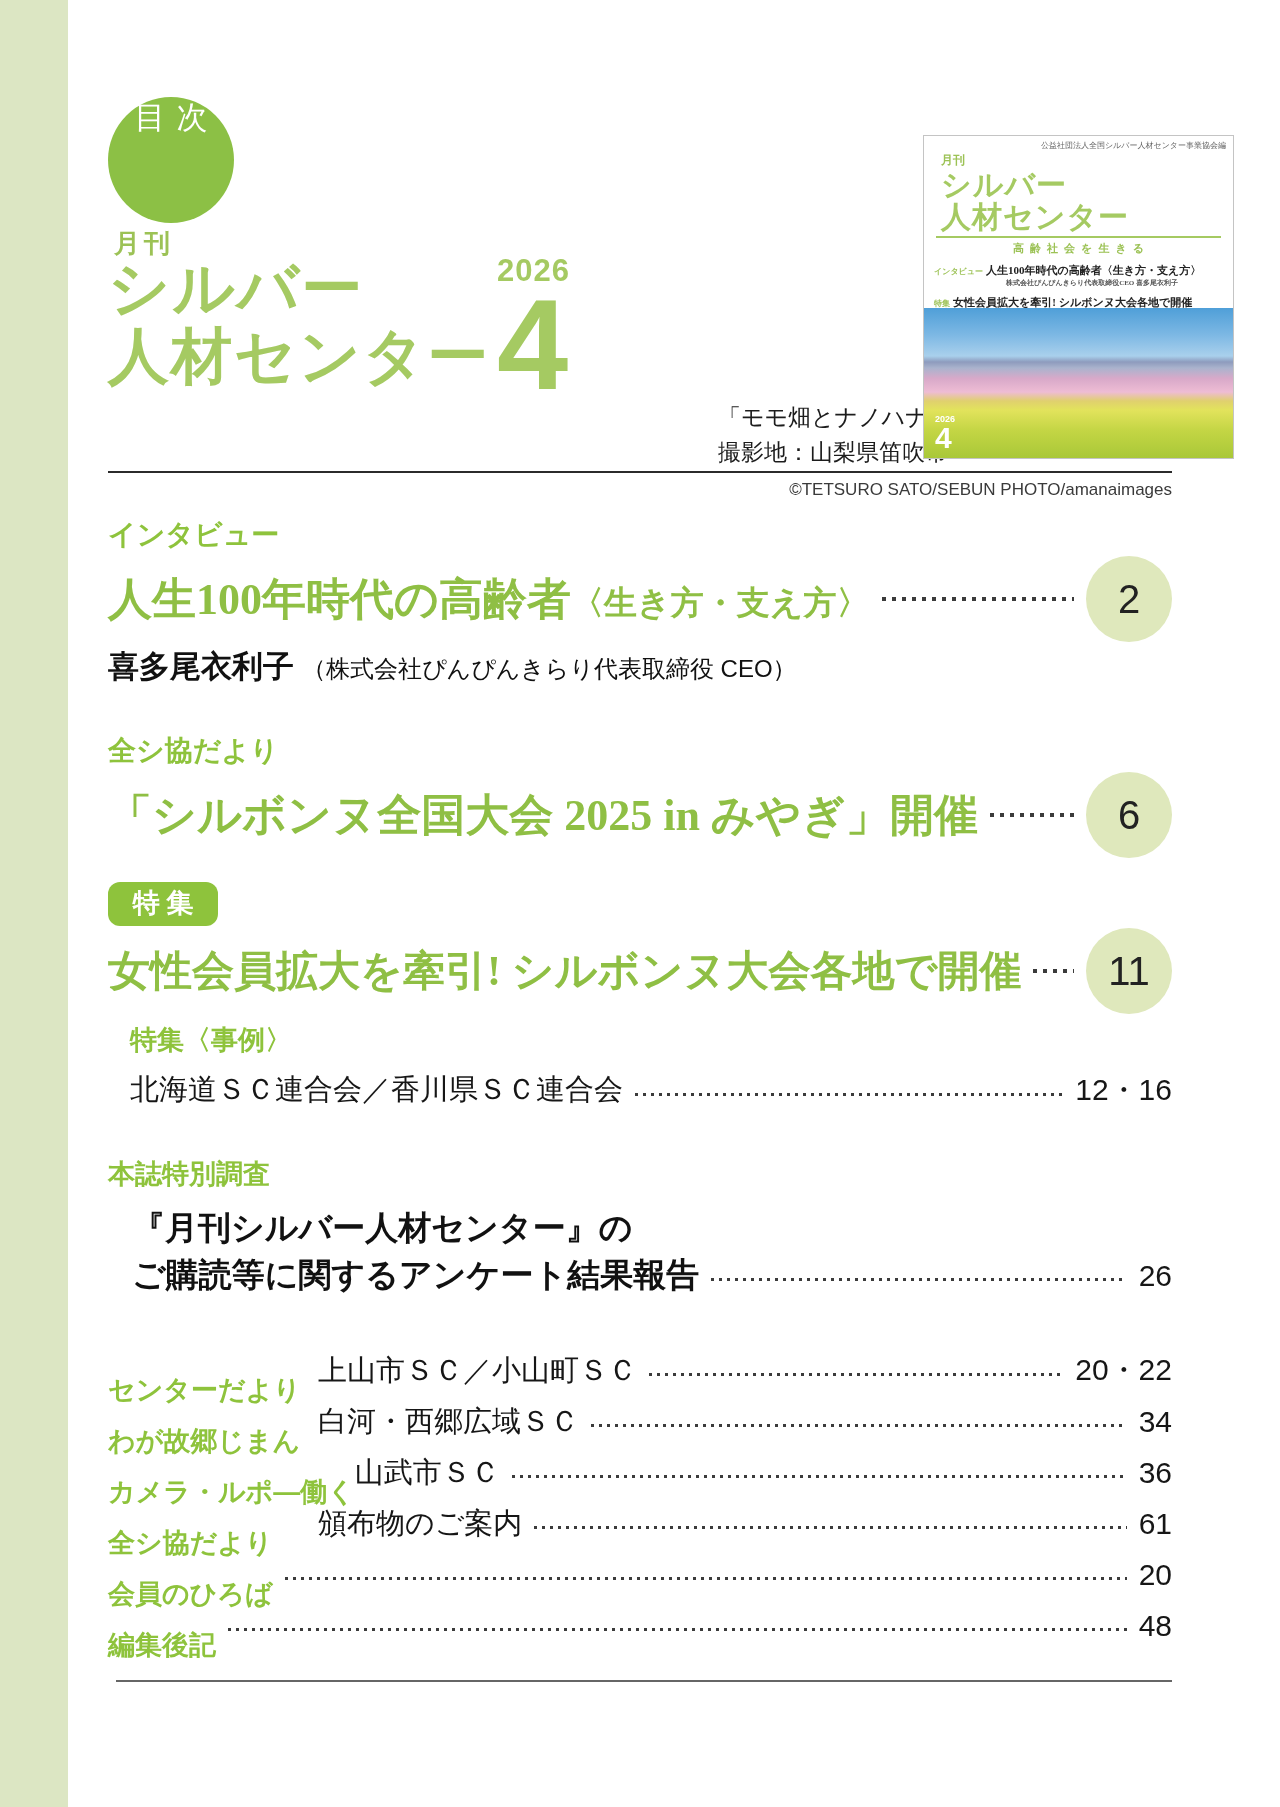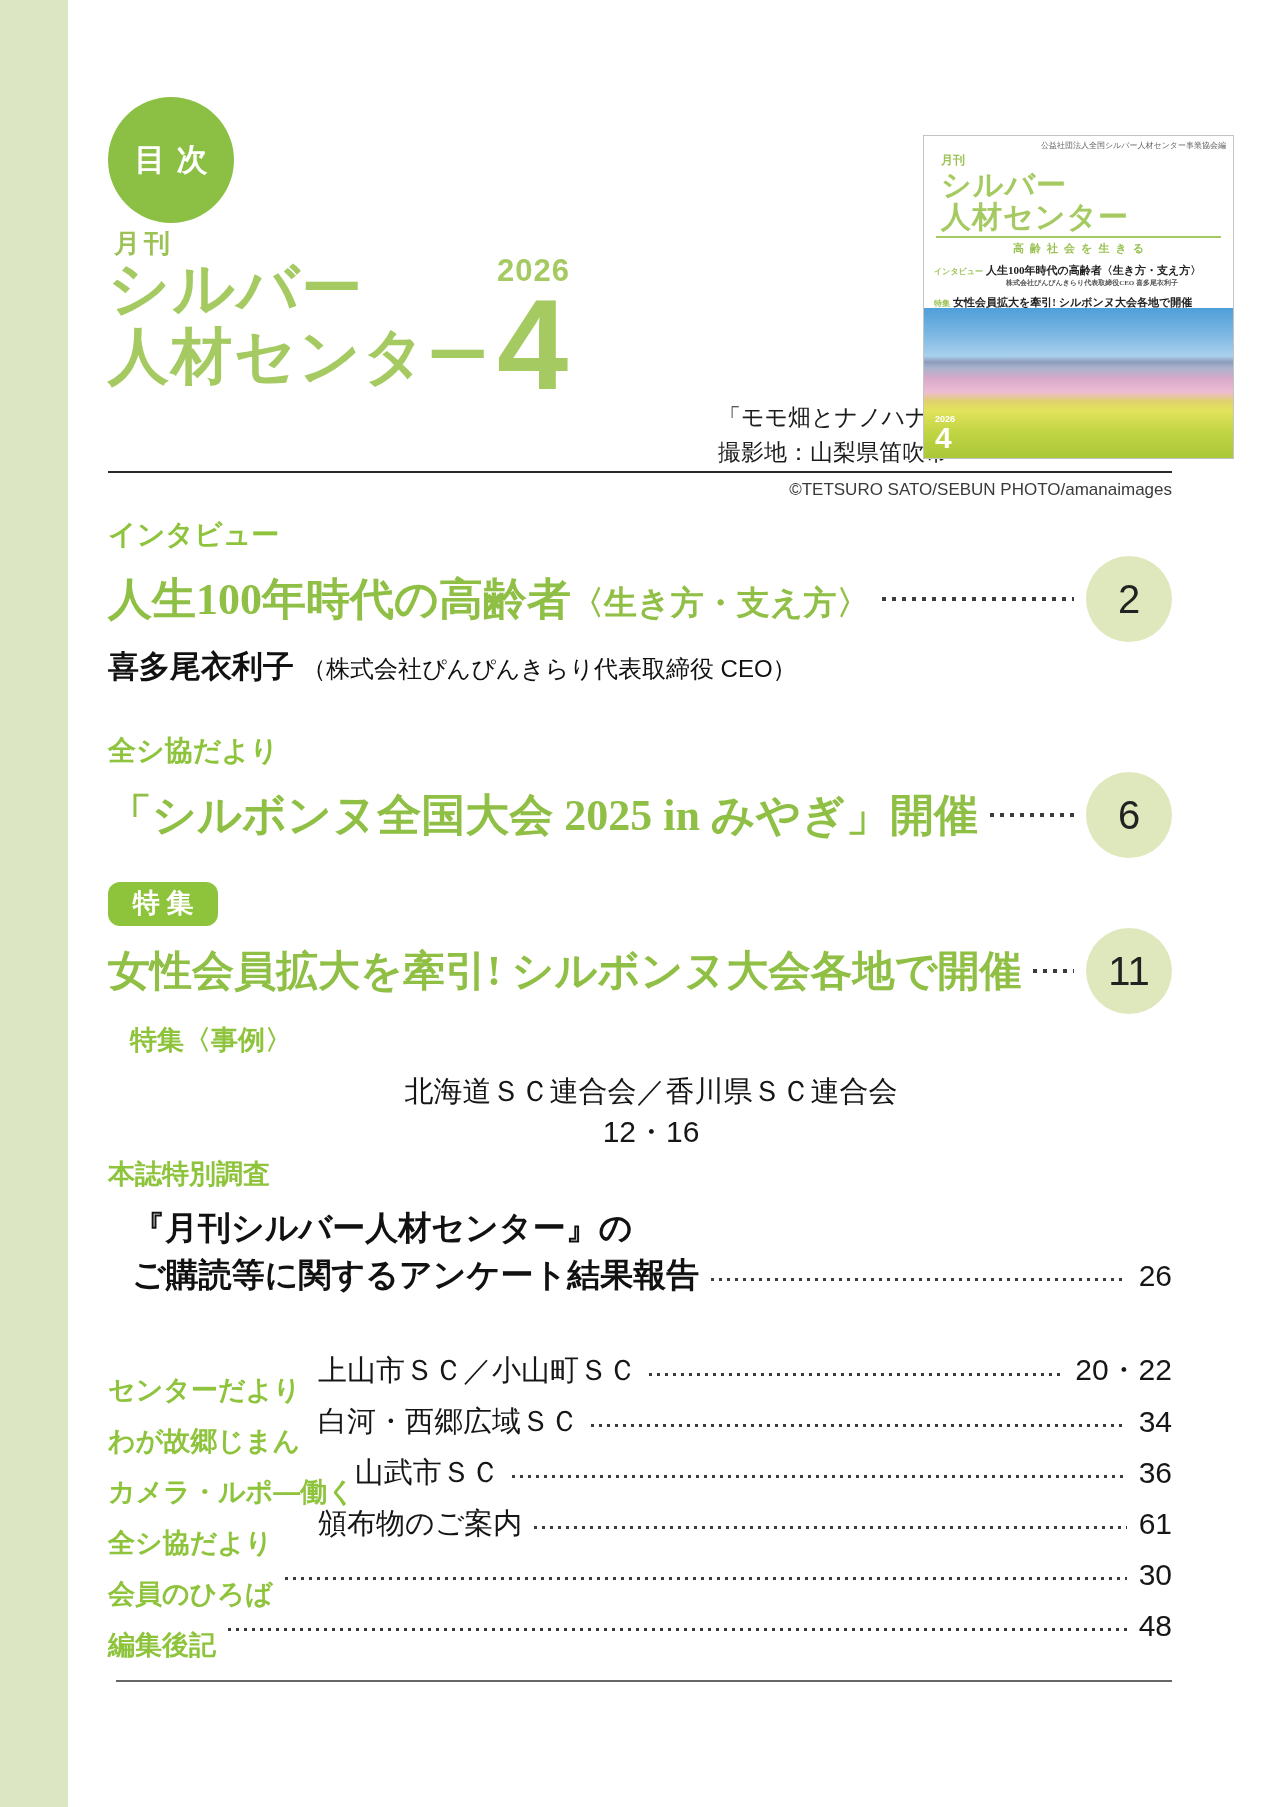--- a/index.html
+++ b/index.html
@@ -5,22 +5,22 @@
   html,body { margin:0; padding:0; }
   body {
     width:1280px; height:1807px; position:relative; background:#ffffff;
     font-family:"Liberation Sans","DejaVu Sans",sans-serif; overflow:hidden;
   }
   .stripe { position:absolute; left:0; top:0; width:68px; height:1807px; background:#dce6c3; }
 
   
   .toc-circle {
     position:absolute; left:108px; top:97px; width:126px; height:126px; border-radius:50%;
-    background:#8cc045; color:#fff; display:flex; align-items:center; justify-content:center;
-    font-size:31px; font-weight:bold; letter-spacing:0.35em; text-indent:0.35em;
+    background:#8cc045; color:#fff; display:flex; align-items:flex-start; justify-content:center;
+    font-size:31px; font-weight:normal; letter-spacing:0.35em; text-indent:0.35em;
   }
   .monthly { position:absolute; left:114px; top:226px; font-size:26px; font-weight:bold; color:#9cc255; letter-spacing:0.15em; }
   .magtitle { position:absolute; left:108px; top:254px; font-size:61px; font-weight:bold; color:#a5ca62; line-height:1.12; letter-spacing:2px; }
   .yearblock { position:absolute; left:497px; top:253px; color:#a5ca62; }
   .yearblock .year { font-size:31px; font-weight:bold; letter-spacing:1px; }
   .yearblock .issue { font-size:128px; font-weight:bold; line-height:0.82; margin-top:4px; }
   .caption { position:absolute; left:718px; top:400px; font-size:23px; color:#1c1c1c; line-height:1.5; }
 
   
   .cover { position:absolute; left:923px; top:135px; width:311px; height:324px; background:#fff; border:1px solid #c4c4c4; box-sizing:border-box; overflow:hidden; }
@@ -62,21 +62,21 @@
     display:flex; align-items:center; justify-content:center; font-size:40px; flex:0 0 86px; }
   .author-row { margin-top:4px; color:#111; }
   .author-name { font-size:31px; font-weight:bold; }
   .author-note { font-size:24px; margin-left:8px; }
   .g2 { margin-top:44px; }
   .badge { display:inline-block; margin-top:24px; background:#8ec33c; color:#fff;
     font-size:27px; font-weight:bold; letter-spacing:0.25em; text-indent:0.25em;
     padding:3px 18px 5px 18px; border-radius:12px; }
   .sub-label { margin:8px 0 0 22px; font-size:27px; font-weight:bold; color:#8ec33c; }
   .item-row { display:flex; align-items:center; height:36px; }
-  .case-row { margin:14px 0 0 22px;flex-direction:column; }
+  .case-row { margin:14px 0 0 22px; }
   .row-label { flex:0 0 210px; font-size:27px; font-weight:bold; color:#8ec33c; white-space:nowrap;margin-top:39px; }
   .row-label.auto { flex:0 0 auto; }
   .row-item { font-size:29px; color:#161616; white-space:nowrap; }
   .row-pages { font-size:30px; color:#161616; white-space:nowrap; }
   .survey { margin-top:48px; }
   .survey-title { font-family:"Liberation Serif","DejaVu Serif",serif; font-weight:bold; color:#111; font-size:33px; margin:16px 0 0 24px; white-space:nowrap; line-height:1.25; }
   .survey-row { display:flex; align-items:center; margin-top:6px; }
   .survey-row .survey-title { margin-top:0; }
   .listing { margin-top:56px; }
   .listing .item-row { margin-bottom:15px; }
@@ -210,21 +210,21 @@
     <div class="item-row">
       <span class="row-label">全シ協だより</span>
       <span class="row-item">頒布物のご案内</span>
       <div class="dots"></div>
       <span class="row-pages">61</span>
     </div>
 
     <div class="item-row">
       <span class="row-label auto">会員のひろば</span>
       <div class="dots"></div>
-      <span class="row-pages">30</span>
+      <span class="row-pages">20</span>
     </div>
 
     <div class="item-row">
       <span class="row-label auto">編集後記</span>
       <div class="dots"></div>
       <span class="row-pages">48</span>
     </div>
 
   </div>
 

